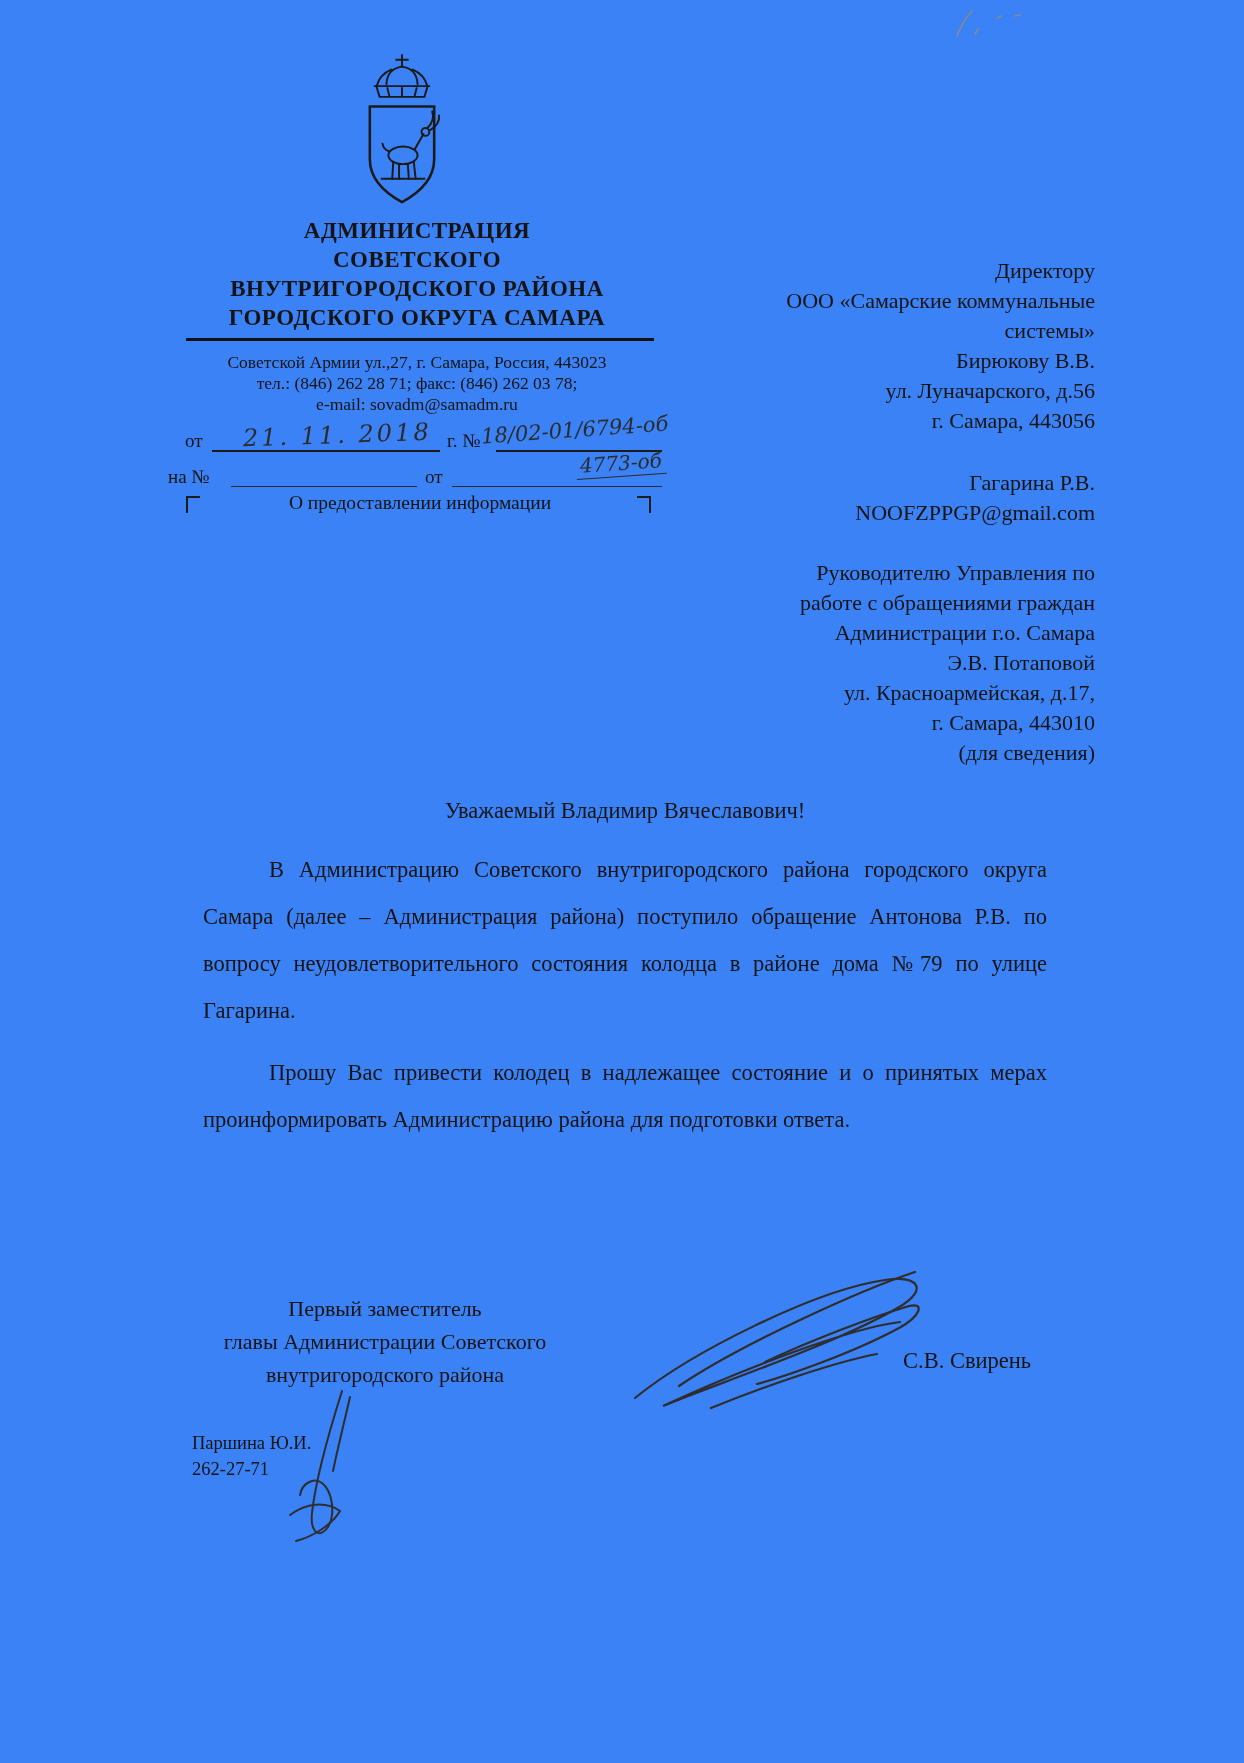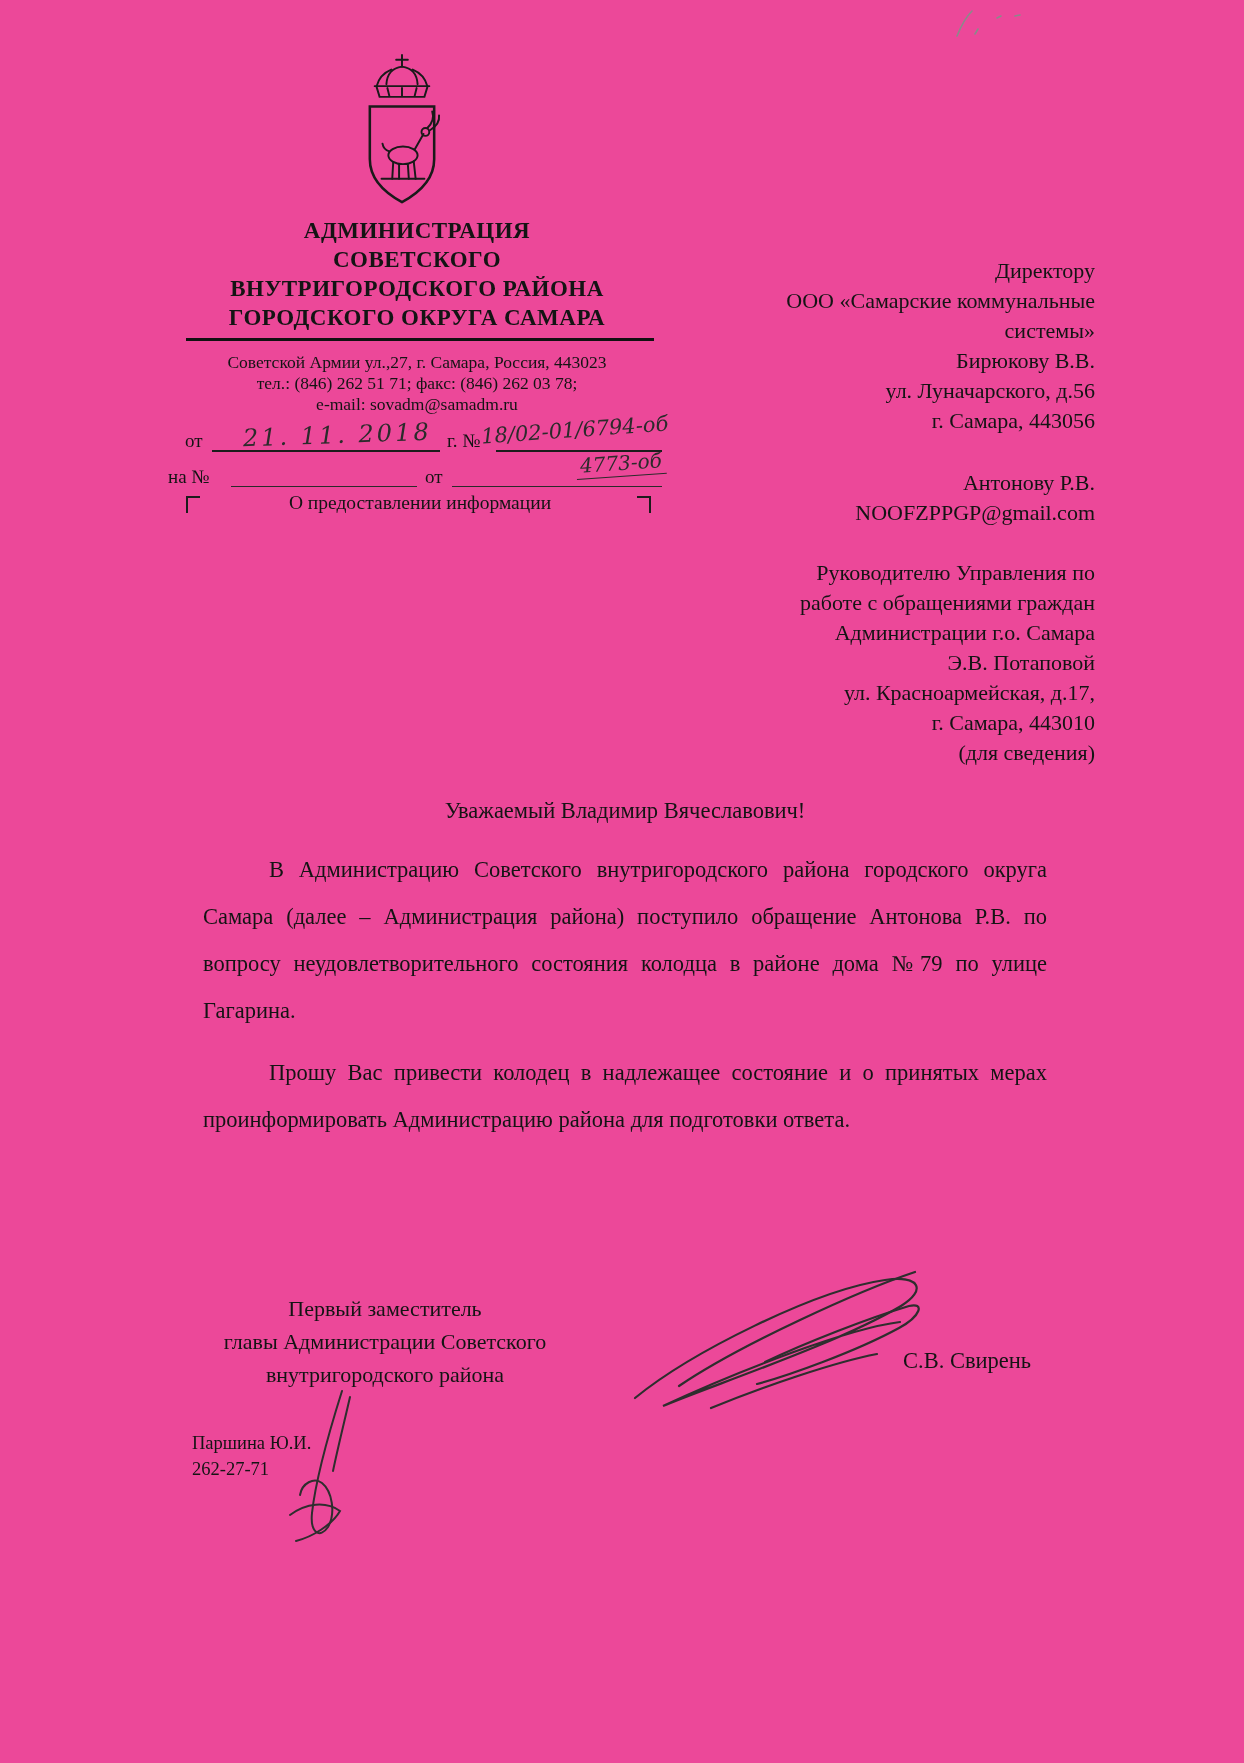--- a/index.html
+++ b/index.html
@@ -1,19 +1,19 @@
 <!DOCTYPE html>
 <html><head>
 <meta charset="utf-8">
 <style>
   html,body{margin:0;padding:0;background:#e8e8e8;}
   .page{
     position:relative;
     width:1244px;height:1763px;
-    background:#ec4899;
+    background:#3b82f6;
     font-family:"Liberation Serif", serif;
     color:#141414;
     overflow:hidden;
     margin:0 auto;
     box-shadow:0 0 8px rgba(0,0,0,.25);
   }
   .abs{position:absolute;}
   .center{text-align:center;}
   .rule{position:absolute;height:0;border-bottom:2px solid #1c1c1c;}
   .thin-rule{position:absolute;height:0;border-bottom:1.6px solid #2a2a2a;}
@@ -125,21 +125,21 @@
   <div class="abs org-block center">
     <span>АДМИНИСТРАЦИЯ</span>
     <span>СОВЕТСКОГО</span>
     <span>ВНУТРИГОРОДСКОГО РАЙОНА</span>
     <span>ГОРОДСКОГО  ОКРУГА САМАРА</span>
   </div>
   <div class="abs org-underline"></div>
 
   <div class="abs addr-block center">
     <span>Советской Армии ул.,27, г. Самара, Россия, 443023</span>
-    <span>тел.: (846)  262 51 71; факс: (846)  262 03 78;</span>
+    <span>тел.: (846)  262 28 71; факс: (846)  262 03 78;</span>
     <span>e-mail: sovadm@samadm.ru</span>
   </div>
 
   <span class="abs ref-label" style="left:185px;top:430px;">от</span>
   <div class="rule" style="left:212px;top:450px;width:228px;"></div>
   <span class="abs handwriting" style="left:243px;top:421px;font-size:24px;letter-spacing:3px;transform:rotate(-2deg);">21. 11. 2018</span>
 
   <span class="abs ref-label" style="left:447px;top:430px;">г. №</span>
   <div class="rule" style="left:496px;top:450px;width:166px;"></div>
   <span class="abs handwriting" style="left:481px;top:418px;font-size:21px;transform:rotate(-4deg);">18/02-01/6794-об</span>
@@ -157,21 +157,21 @@
   <div class="abs recipient" style="top:256px;">
     <span>Директору</span>
     <span>ООО «Самарские коммунальные</span>
     <span>системы»</span>
     <span>Бирюкову В.В.</span>
     <span>ул. Луначарского, д.56</span>
     <span>г. Самара, 443056</span>
   </div>
 
   <div class="abs recipient" style="top:468px;">
-    <span>Антонову Р.В.</span>
+    <span>Гагарина Р.В.</span>
     <span>NOOFZPPGP@gmail.com</span>
   </div>
 
   <div class="abs recipient" style="top:558px;">
     <span>Руководителю Управления по</span>
     <span>работе с обращениями граждан</span>
     <span>Администрации г.о. Самара</span>
     <span>Э.В. Потаповой</span>
     <span>ул. Красноармейская, д.17,</span>
     <span>г. Самара, 443010</span>

